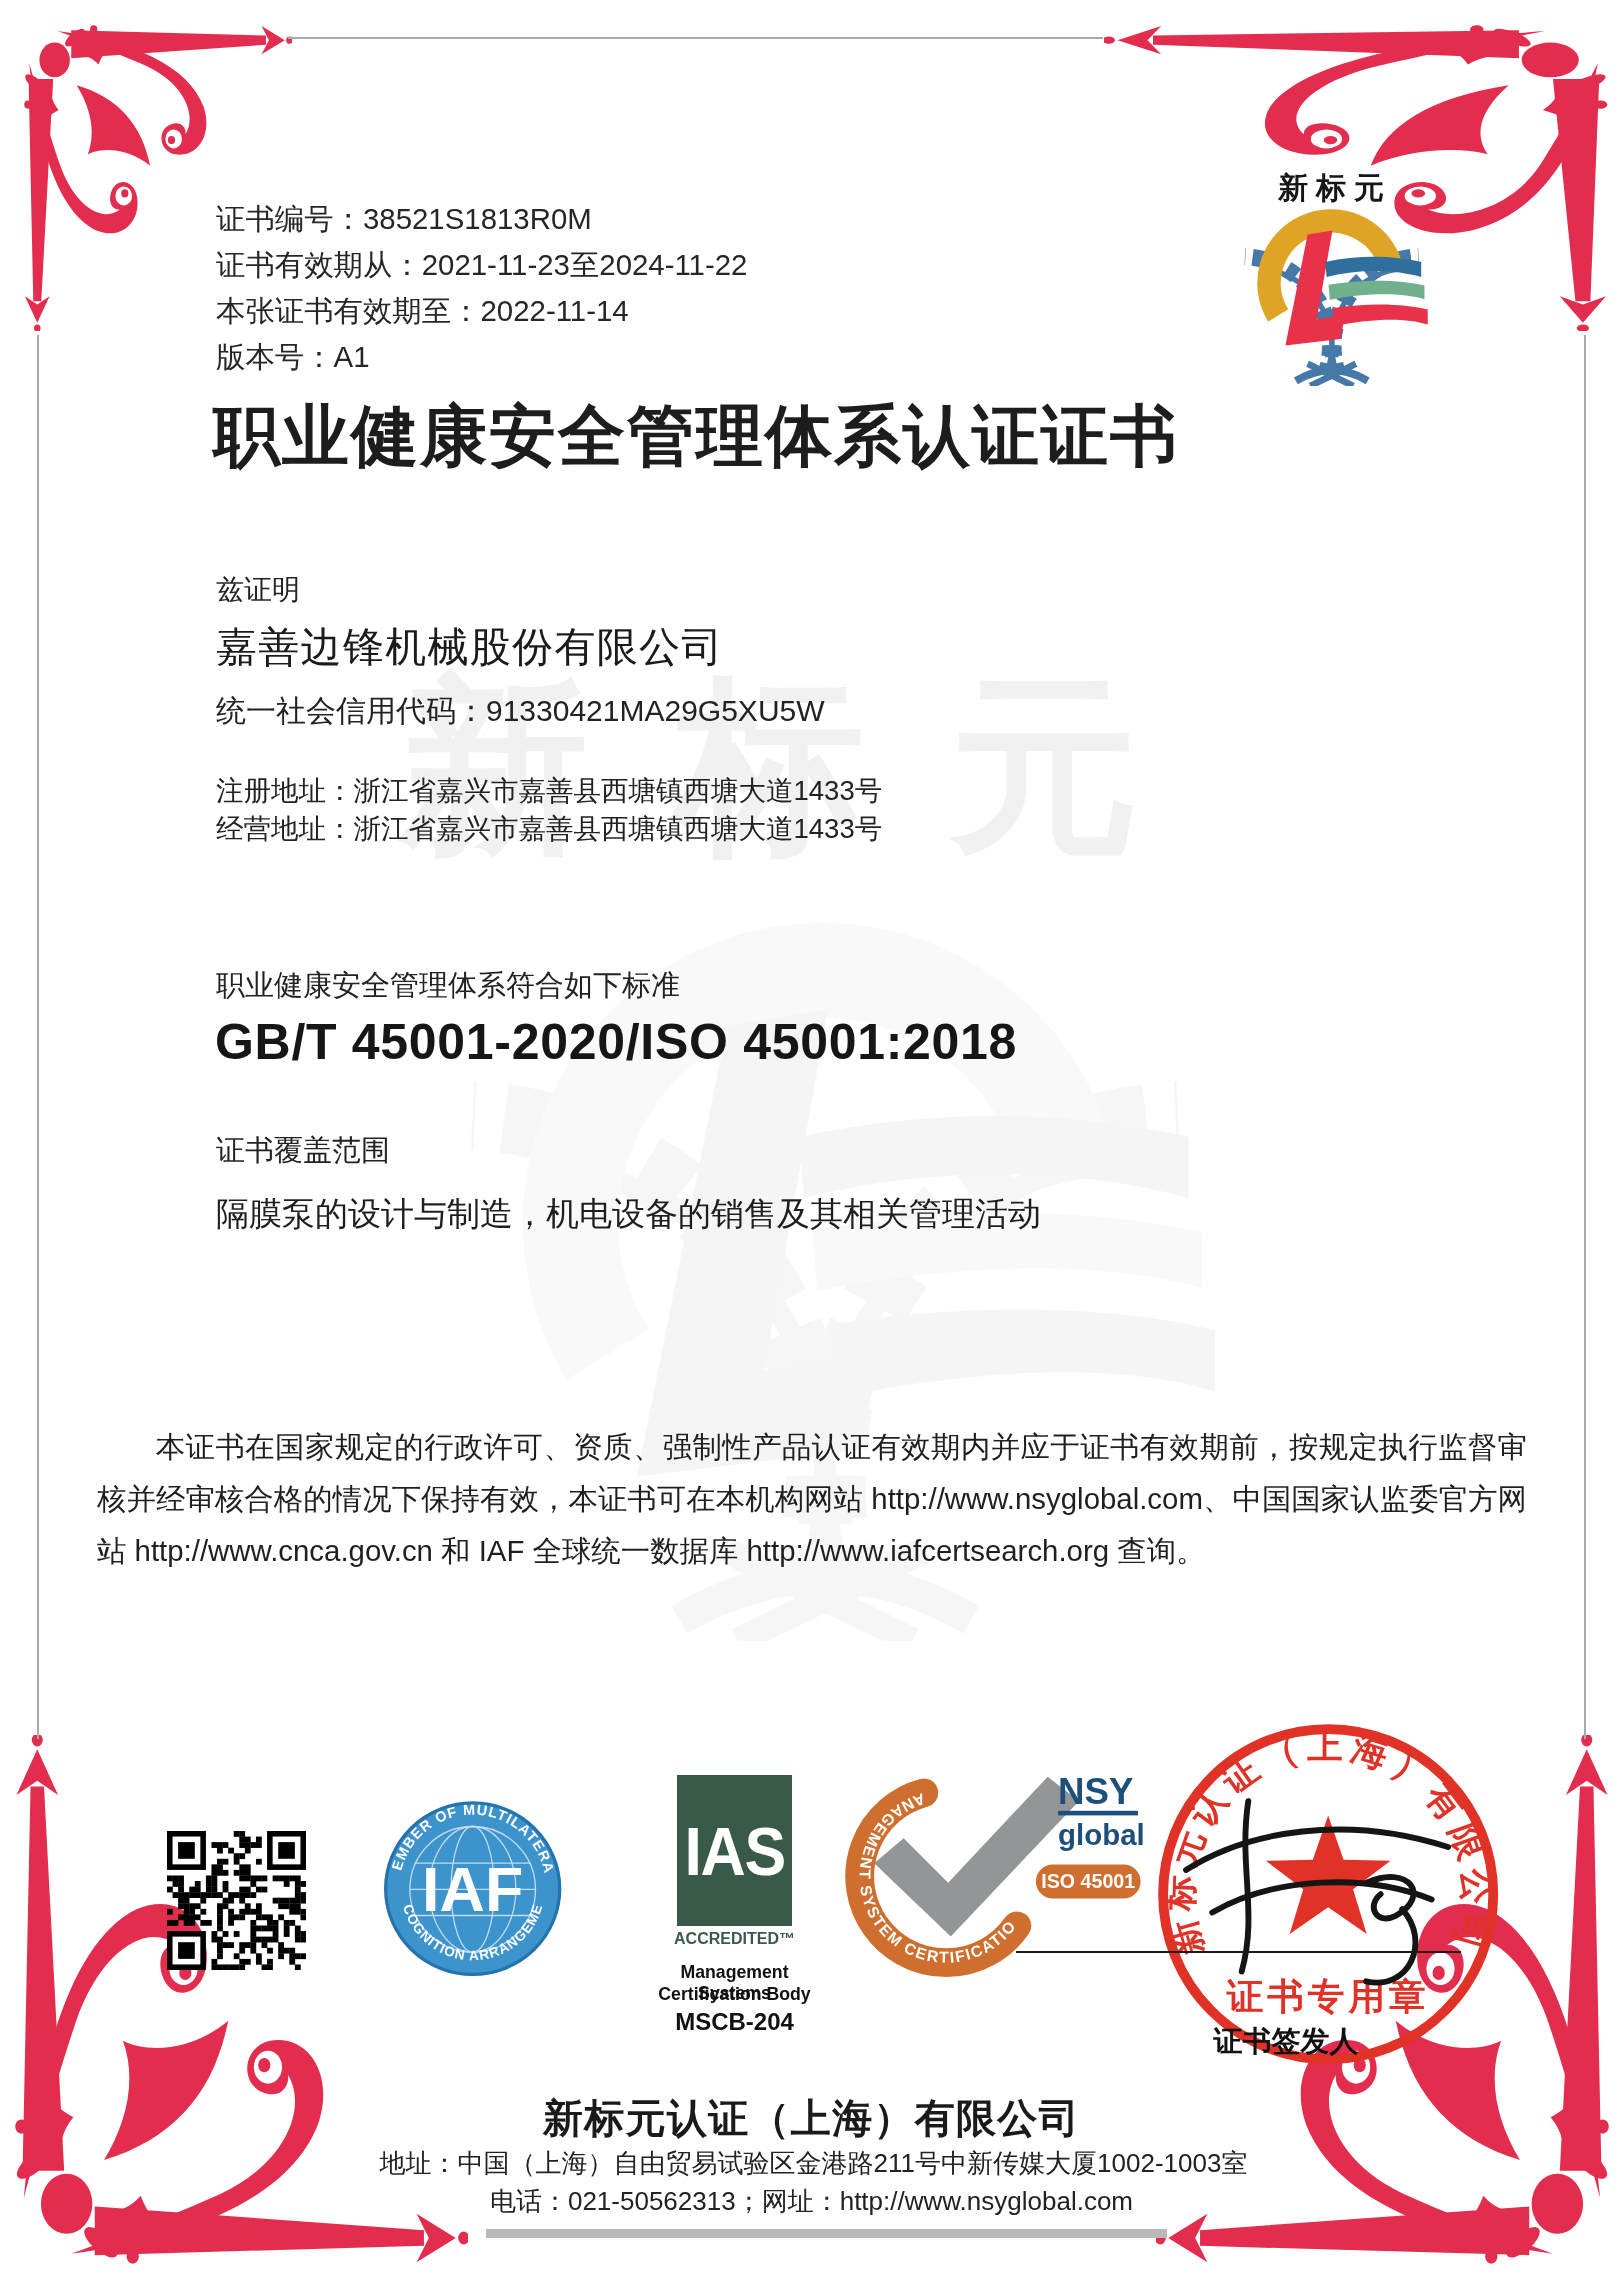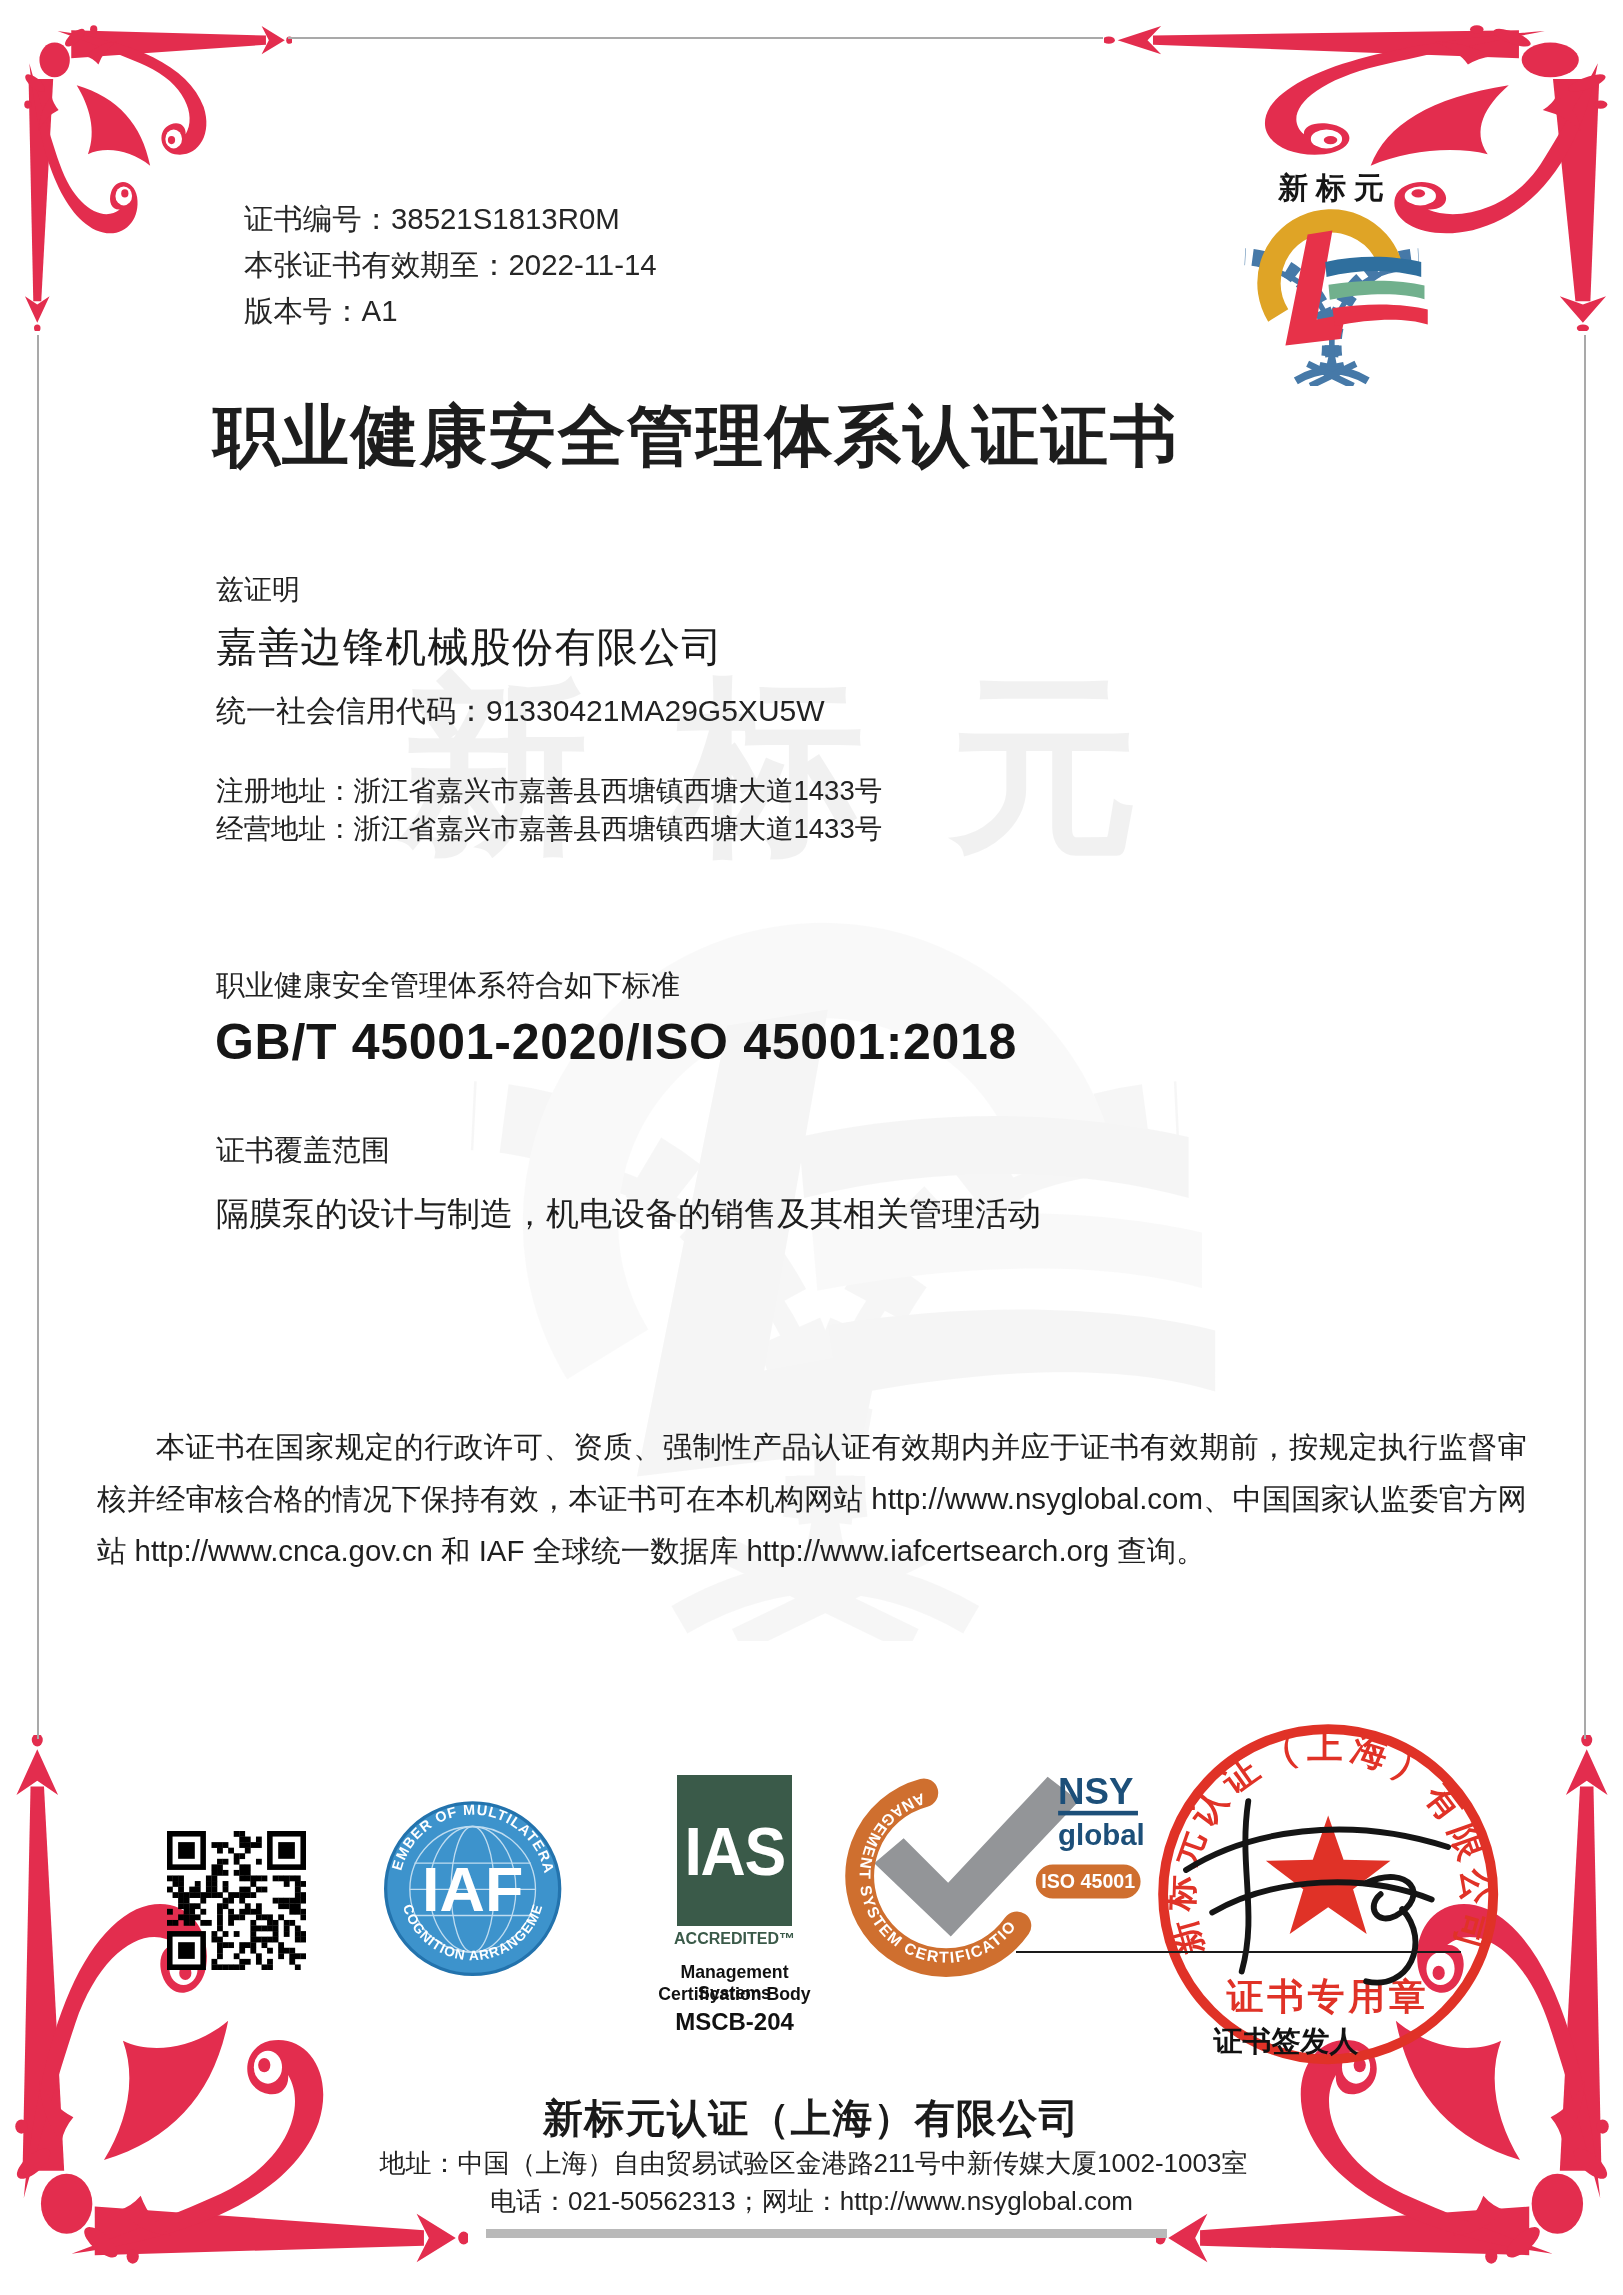--- a/index.html
+++ b/index.html
@@ -15,21 +15,21 @@
   .flip-x{transform:scaleX(-1);}
   .flip-y{transform:scaleY(-1);}
   .flip-xy{transform:scale(-1,-1);}
   
   .wm-text{position:absolute;left:0;right:0;top:641px;text-align:center;
     font-size:190px;font-weight:700;letter-spacing:85px;color:#000;opacity:.05;white-space:nowrap;}
   .wm-logo{position:absolute;left:308px;top:739px;width:1008px;height:902px;
     filter:grayscale(100%);opacity:.055;}
   
   .meta{position:absolute;left:216px;top:196px;font-size:29.4px;line-height:46px;color:#262626;}
-  .meta .row{white-space:nowrap;margin-left:28px;}
+  .meta .row{white-space:nowrap;}
   
   .title{position:absolute;left:213px;top:391px;font-size:67px;font-weight:600;color:#1d1d1d;letter-spacing:2px;white-space:nowrap;}
   .certify{position:absolute;left:216px;top:571px;font-size:28px;}
   .company{position:absolute;left:216px;top:620px;font-size:41px;font-weight:400;color:#1b1b1b;letter-spacing:1.3px;}
   .credit{position:absolute;left:216px;top:691px;font-size:30px;}
   .addr1{position:absolute;left:216px;top:773px;font-size:27.5px;}
   .addr2{position:absolute;left:216px;top:811px;font-size:27.5px;}
   .std-intro{position:absolute;left:216px;top:966px;font-size:29px;}
   .standard{position:absolute;left:215px;top:1013px;font-size:50px;font-weight:700;color:#161616;letter-spacing:0.7px;}
   .scope-label{position:absolute;left:216px;top:1131px;font-size:29px;}
@@ -127,20 +127,21 @@
 <div class="gray-line" style="left:1584px;top:335px;width:2px;height:1404px;"></div>
 <div class="gray-bar" style="left:486px;top:2229px;width:681px;height:8.5px;"></div>
 
 <div class="wm-text">新标元</div>
 <svg class="wm-logo" viewBox="0 0 380 340">
     <use href="#brandmark"></use>
   </svg>
 
 <div class="meta">
   <div class="row"><span>证书编号：</span><span>38521S1813R0M</span></div>
+  <div class="row"><span>证书有效期从：</span><span>2021-11-23至2024-11-22</span></div>
   <div class="row"><span>本张证书有效期至：</span><span>2022-11-14</span></div>
   <div class="row"><span>版本号：</span><span>A1</span></div>
 </div>
 
 <svg class="brand-logo" viewBox="0 0 380 340">
   <use href="#brandmark"></use>
   <text x="200" y="52" text-anchor="middle" font-size="46" font-weight="700" letter-spacing="12" fill="#161616">新标元</text>
 </svg>
 
 <div class="title">职业健康安全管理体系认证证书</div>

